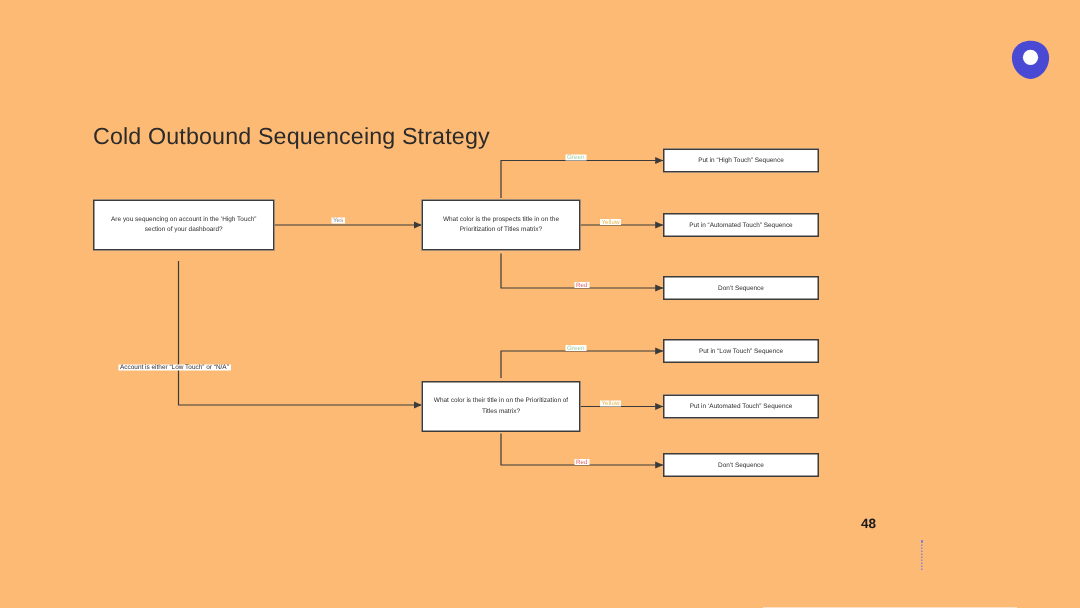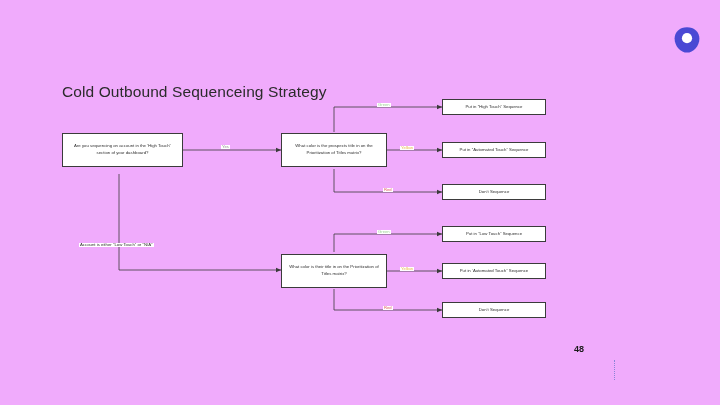--- a/index.html
+++ b/index.html
@@ -4,21 +4,21 @@
 <style>
   html, body {
     margin: 0;
     padding: 0;
     background: #ffffff;
   }
   #slide {
     position: relative;
     width: 720px;
     height: 405px;
-    background: #f0abfc;
+    background: #fdba74;
     overflow: hidden;
     font-family: "Liberation Sans", sans-serif;
     -webkit-font-smoothing: antialiased;
   }
 
   
   #logo-mark {
     position: absolute;
     left: 672px;
     top: 25px;

